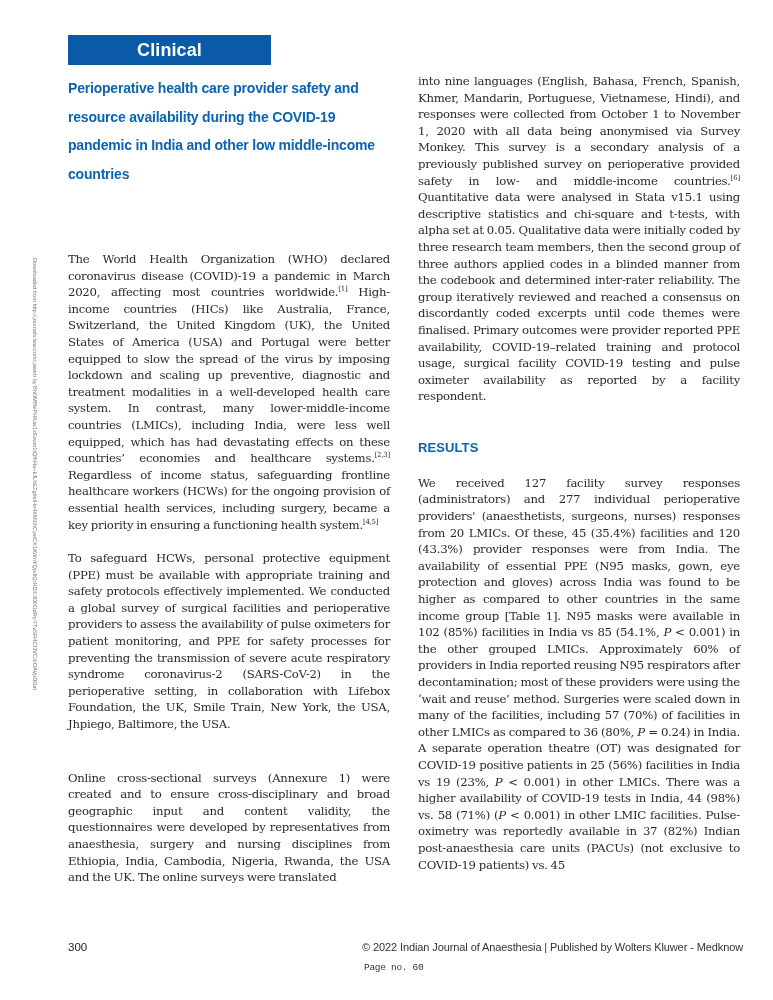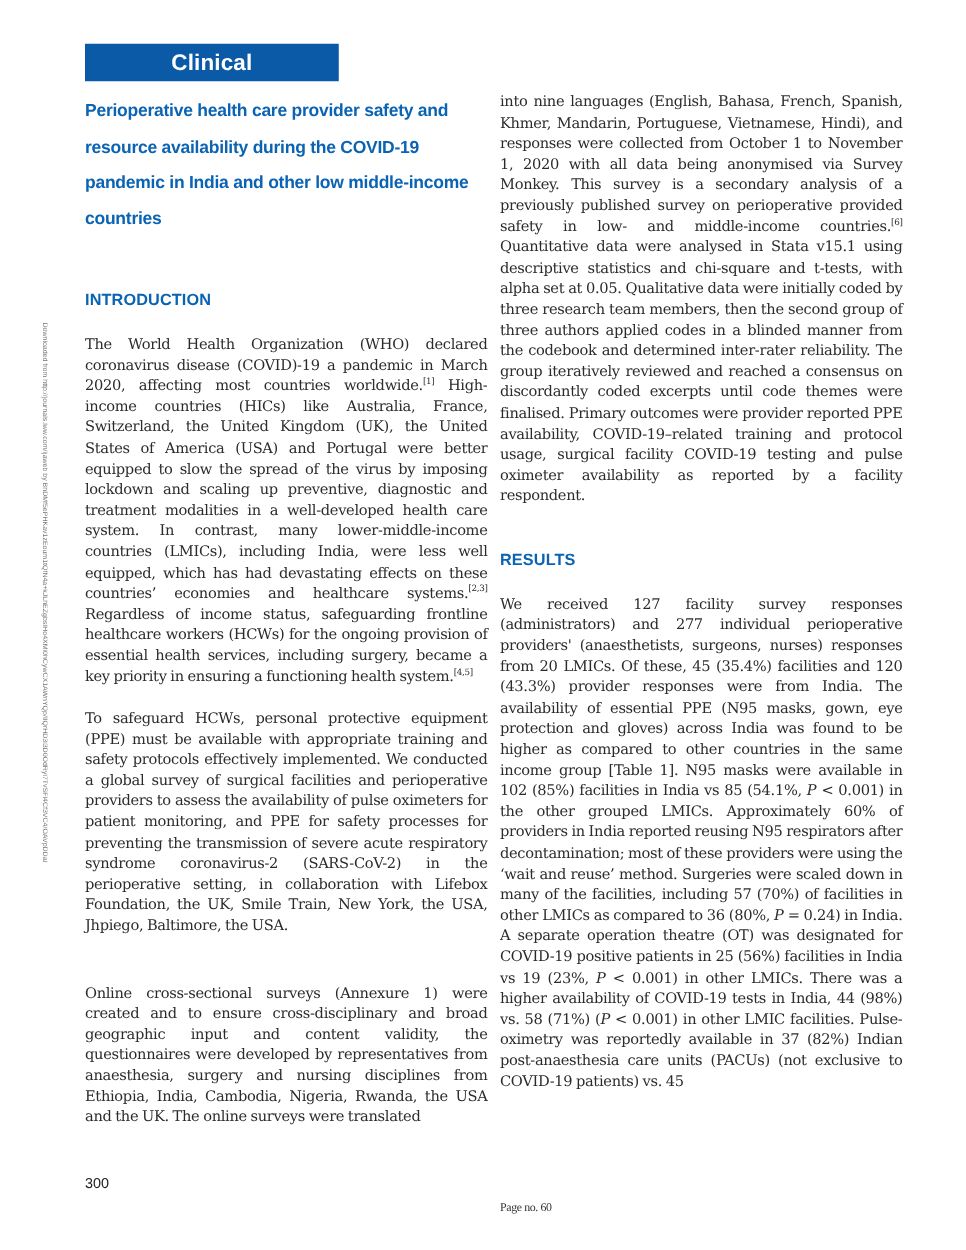--- a/index.html
+++ b/index.html
@@ -23,21 +23,21 @@
     width: 14px; height: 432px; overflow: hidden;
   }
   .watermark span {
     display: block; position: absolute; left: 0; top: 0;
     transform-origin: 0 0; transform: translate(12px, 0) rotate(90deg);
     white-space: nowrap; font-family: "Liberation Sans", sans-serif; font-size: 5.6px;
     color: #777; width: 432px; overflow: hidden;
   }
   .col { position: absolute; width: 322px; }
   .col.left { left: 68px; top: 232px; }
-  .col.right { left: 400px; top: 73px; }
+  .col.right { left: 418px; top: 73px; }
 
   .h2 {
     font-family: "Liberation Sans", sans-serif; font-weight: bold; font-size: 13px;
     color: #0a63b3; margin: 0; line-height: 16px; letter-spacing: 0.1px;
   }
   p.body {
     font-family: "DejaVu Serif", serif; font-size: 11.7px; line-height: 16.6px;
     color: #2b2b2b; text-align: justify; margin: 0; letter-spacing: -0.25px;
     word-spacing: -0.5px;
   }
@@ -50,55 +50,54 @@
     position: absolute; left: 68px; top: 941px;
     font-family: "Liberation Sans", sans-serif; font-size: 11.5px; color: #222;
   }
   .footer-copy {
     position: absolute; left: 362px; top: 941px; width: 360px;
     font-family: "Liberation Sans", sans-serif; font-size: 11px; color: #333;
     white-space: nowrap; letter-spacing: -0.1px;
   }
   .footer-pageno {
     position: absolute; left: 364px; top: 962px;
-    font-family: Liberation Serif, serif; font-size: 9.5px; color: #333;
+    font-family: Liberation Mono, monospace; font-size: 9.5px; color: #333;
     letter-spacing: -0.3px;
-    margin-left: 36px;
   }
   i { font-style: italic; }
 </style>
 </head>
 <body>
 
 <div class="page">
 
   <div class="badge">Clinical Communication</div>
 
   <h1 class="title">Perioperative health care provider safety and resource availability during the COVID-19 pandemic in India and other low middle-income countries</h1>
 
   <div class="watermark">
     <span>Downloaded from http://journals.lww.com/ijaweb by BhDMf5ePHKav1zEoum1tQfN4a+kJLhEZgbsIHo4XMi0hCywCX1AWnYQp/IlQrHD3i3D0OdRyi7TvSFl4Cf3VC4/OAVpDDa8KKGKV0Ymy+78= on 08/28/2022</span>
   </div>
 
   <div class="col left">
-    <div class="h2">INTRODUCTION</div>
     <div class="gap-h"></div>
     <p class="body"><span>The World Health Organization (WHO) declared coronavirus disease (COVID)-19 a pandemic in March 2020, affecting most countries worldwide.</span><sup>[1]</sup><span> High-income countries (HICs) like Australia, France, Switzerland, the United Kingdom (UK), the United States of America (USA) and Portugal were better equipped to slow the spread of the virus by imposing lockdown and scaling up preventive, diagnostic and treatment modalities in a well-developed health care system. In contrast, many lower-middle-income countries (LMICs), including India, were less well equipped, which has had devastating effects on these countries’ economies and healthcare systems.</span><sup>[2,3]</sup><span> Regardless of income status, safeguarding frontline healthcare workers (HCWs) for the ongoing provision of essential health services, including surgery, became a key priority in ensuring a functioning health system.</span><sup>[4,5]</sup></p>
     <div class="gap-p"></div>
     <p class="body">To safeguard HCWs, personal protective equipment (PPE) must be available with appropriate training and safety protocols effectively implemented. We conducted a global survey of surgical facilities and perioperative providers to assess the availability of pulse oximeters for patient monitoring, and PPE for safety processes for preventing the transmission of severe acute respiratory syndrome coronavirus-2 (SARS-CoV-2) in the perioperative setting, in collaboration with Lifebox Foundation, the UK, Smile Train, New York, the USA, Jhpiego, Baltimore, the USA.</p>
     <div class="gap-sec"></div>
     <div class="gap-h"></div>
     <p class="body">Online cross-sectional surveys (Annexure 1) were created and to ensure cross-disciplinary and broad geographic input and content validity, the questionnaires were developed by representatives from anaesthesia, surgery and nursing disciplines from Ethiopia, India, Cambodia, Nigeria, Rwanda, the USA and the UK. The online surveys were translated</p>
   </div>
 
   <div class="col right">
     <p class="body"><span>into nine languages (English, Bahasa, French, Spanish, Khmer, Mandarin, Portuguese, Vietnamese, Hindi), and responses were collected from October 1 to November 1, 2020 with all data being anonymised via Survey Monkey. This survey is a secondary analysis of a previously published survey on perioperative provided safety in low- and middle-income countries.</span><sup>[6]</sup><span> Quantitative data were analysed in Stata v15.1 using descriptive statistics and chi-square and t-tests, with alpha set at 0.05. Qualitative data were initially coded by three research team members, then the second group of three authors applied codes in a blinded manner from the codebook and determined inter-rater reliability. The group iteratively reviewed and reached a consensus on discordantly coded excerpts until code themes were finalised. Primary outcomes were provider reported PPE availability, COVID-19–related training and protocol usage, surgical facility COVID-19 testing and pulse oximeter availability as reported by a facility respondent.</span></p>
     <div class="gap-p"></div>
     <div class="gap-sec"></div>
     <div class="h2">RESULTS</div>
     <div class="gap-h"></div>
     <p class="body"><span>We received 127 facility survey responses (administrators) and 277 individual perioperative providers' (anaesthetists, surgeons, nurses) responses from 20 LMICs. Of these, 45 (35.4%) facilities and 120 (43.3%) provider responses were from India. The availability of essential PPE (N95 masks, gown, eye protection and gloves) across India was found to be higher as compared to other countries in the same income group [Table 1]. N95 masks were available in 102 (85%) facilities in India vs 85 (54.1%, </span><i>P</i><span> &lt; 0.001) in the other grouped LMICs. Approximately 60% of providers in India reported reusing N95 respirators after decontamination; most of these providers were using the ‘wait and reuse’ method. Surgeries were scaled down in many of the facilities, including 57 (70%) of facilities in other LMICs as compared to 36 (80%, </span><i>P</i><span> = 0.24) in India. A separate operation theatre (OT) was designated for COVID-19 positive patients in 25 (56%) facilities in India vs 19 (23%, </span><i>P</i><span> &lt; 0.001) in other LMICs. There was a higher availability of COVID-19 tests in India, 44 (98%) vs. 58 (71%) (</span><i>P</i><span> &lt; 0.001) in other LMIC facilities. Pulse-oximetry was reportedly available in 37 (82%) Indian post-anaesthesia care units (PACUs) (not exclusive to COVID-19 patients) vs. 45</span></p>
   </div>
 
   <div class="footer-page">300</div>
+  <div class="footer-copy">© 2022 Indian Journal of Anaesthesia | Published by Wolters Kluwer - Medknow</div>
   <div class="footer-pageno">Page no. 60</div>
 
 </div>
 
 </body></html>

